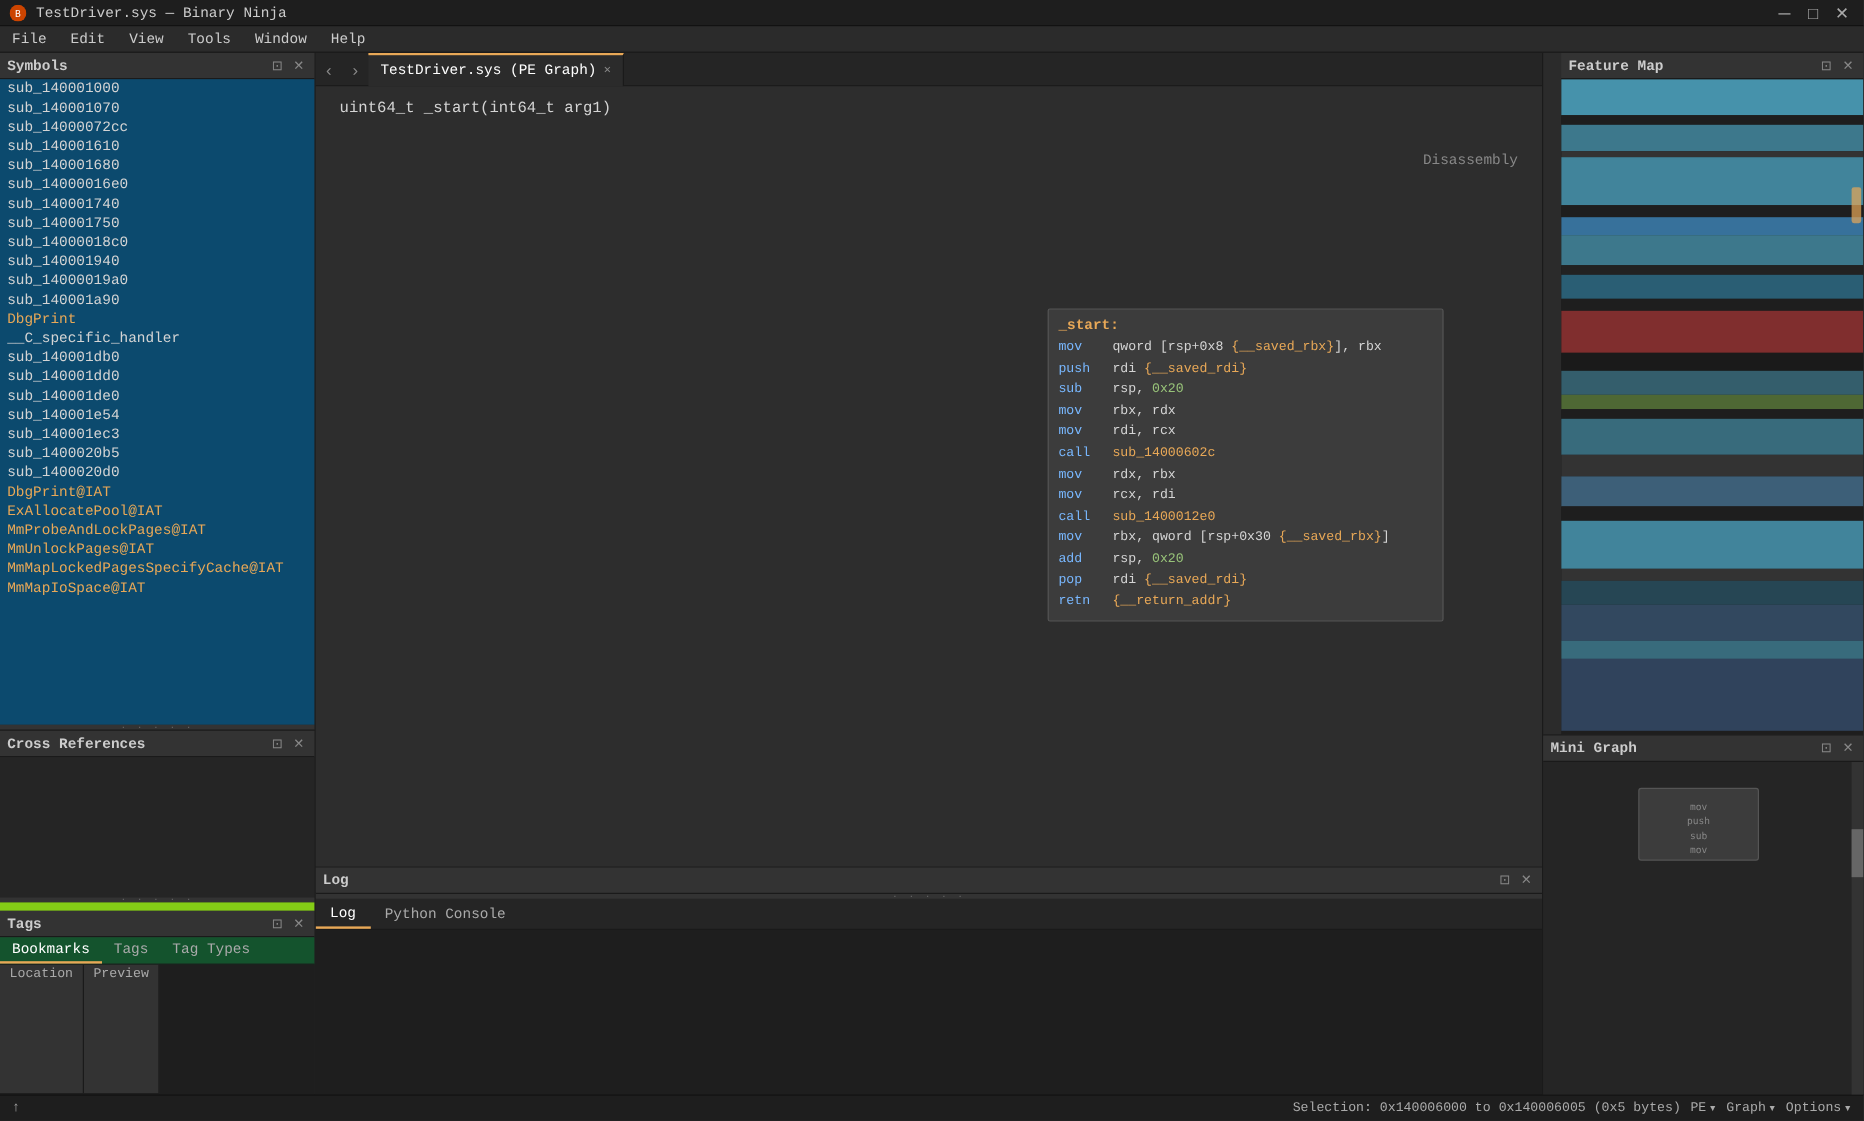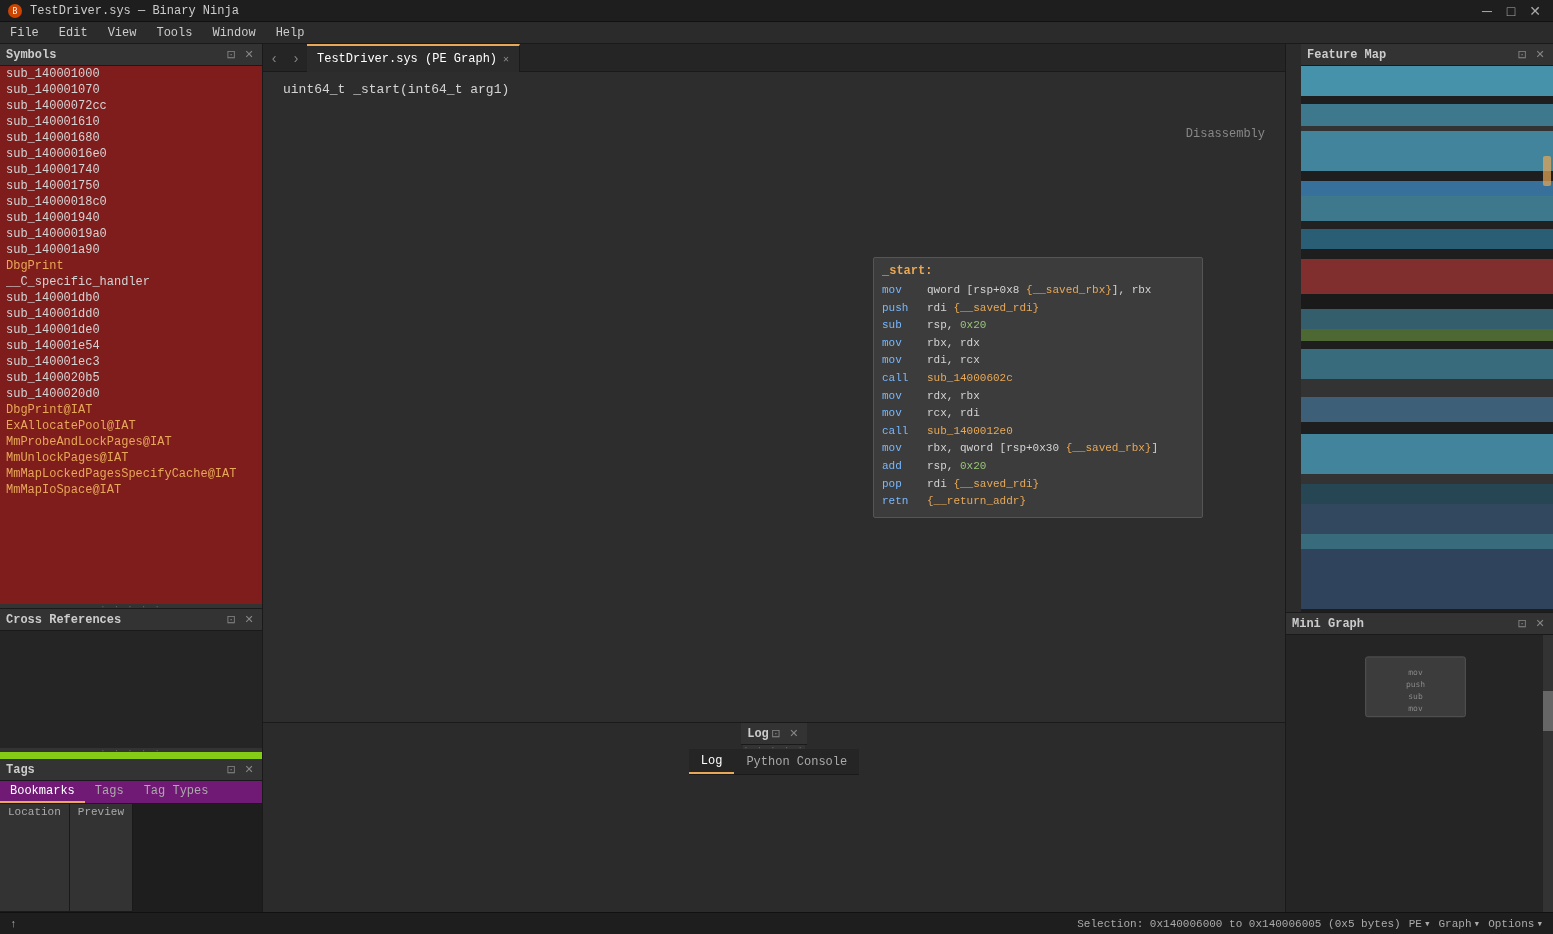--- a/index.html
+++ b/index.html
@@ -93,21 +93,21 @@
       border: none;
       color: #888;
       cursor: pointer;
       font-size: 11px;
       display: flex; align-items: center; justify-content: center;
     }
 
     #symbols-list {
       overflow-y: auto;
       flex: 1;
-      background: #7f1d1d;
+      background: #0c4a6e;
     }
     #symbols-list::-webkit-scrollbar { width: 6px; }
     #symbols-list::-webkit-scrollbar-track { background: #2b2b2b; }
     #symbols-list::-webkit-scrollbar-thumb { background: #555; }
 
     .symbol-item {
       padding: 1px 6px;
       cursor: pointer;
       color: #e8a857;
       font-size: 12px;
@@ -143,21 +143,21 @@
     
     #tags-panel {
       height: 160px;
       display: flex;
       flex-direction: column;
       border-top: 7px solid #84cc16;
       flex-shrink: 0;
     }
     .tabs-bar {
       display: flex;
-      background: #701a75;
+      background: #14532d;
       border-bottom: 1px solid #1a1a1a;
     }
     .tab-btn {
       padding: 3px 10px;
       cursor: pointer;
       border: none;
       background: none;
       color: #aaa;
       font-size: 12px;
       font-family: inherit;
@@ -293,21 +293,20 @@
       color: #d4d4d4;
     }
 
     
     #log-area {
       height: 190px;
       display: flex;
       flex-direction: column;
       border-top: 1px solid #1a1a1a;
       flex-shrink: 0;
-      align-items: center;
     }
     #log-tabs {
       display: flex;
       background: #252525;
       border-bottom: 1px solid #1a1a1a;
       height: 26px;
       align-items: center;
     }
     .log-tab {
       padding: 0 12px;

